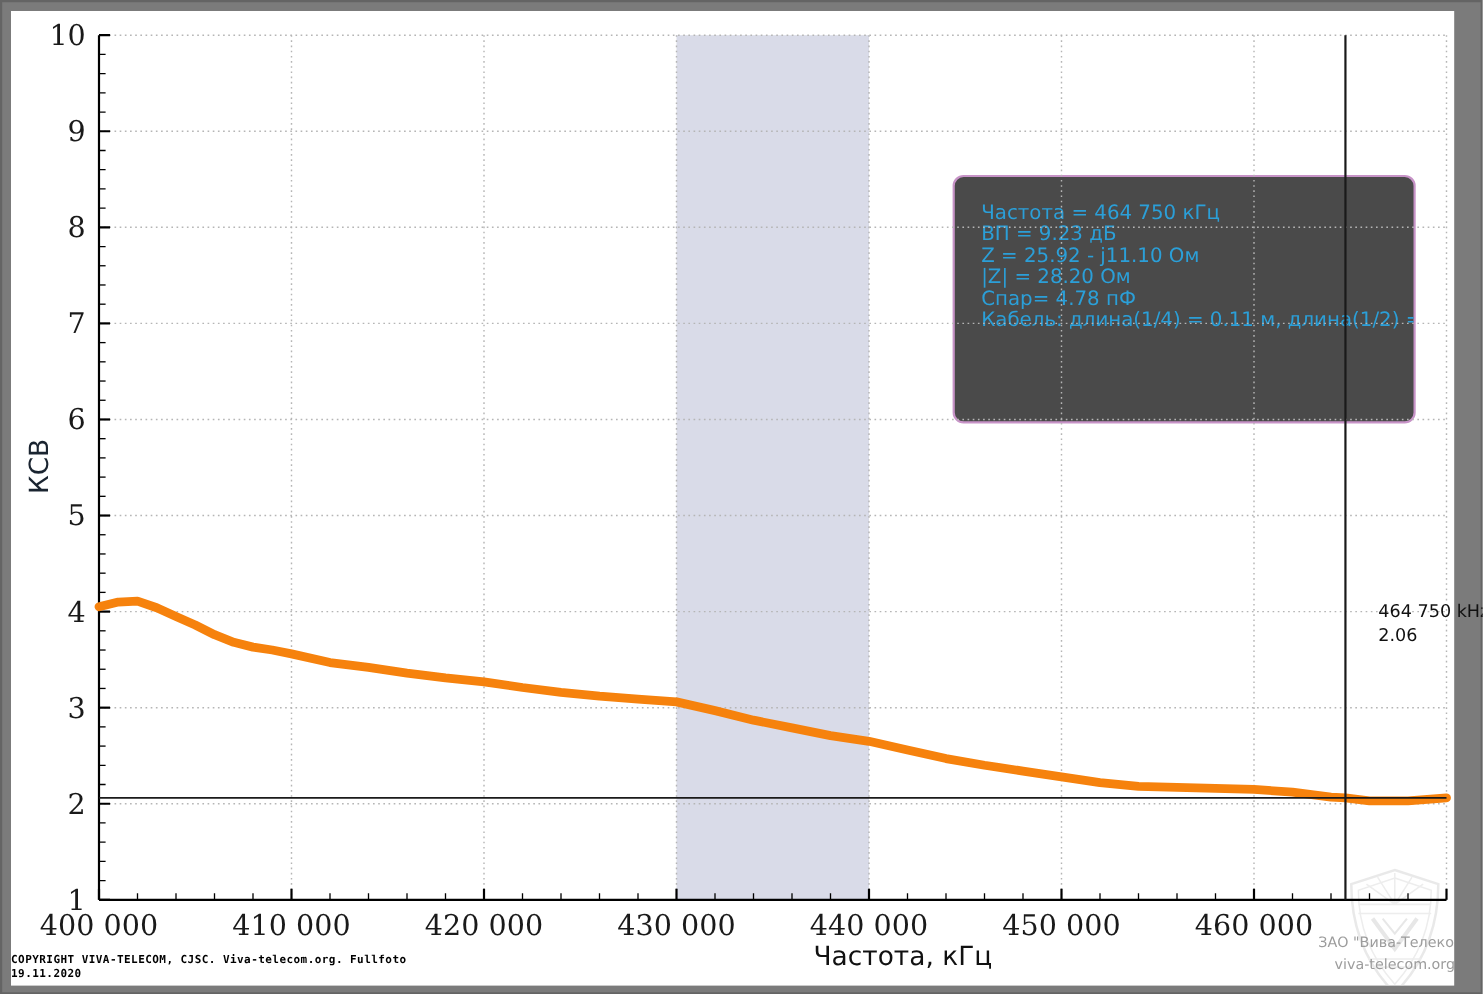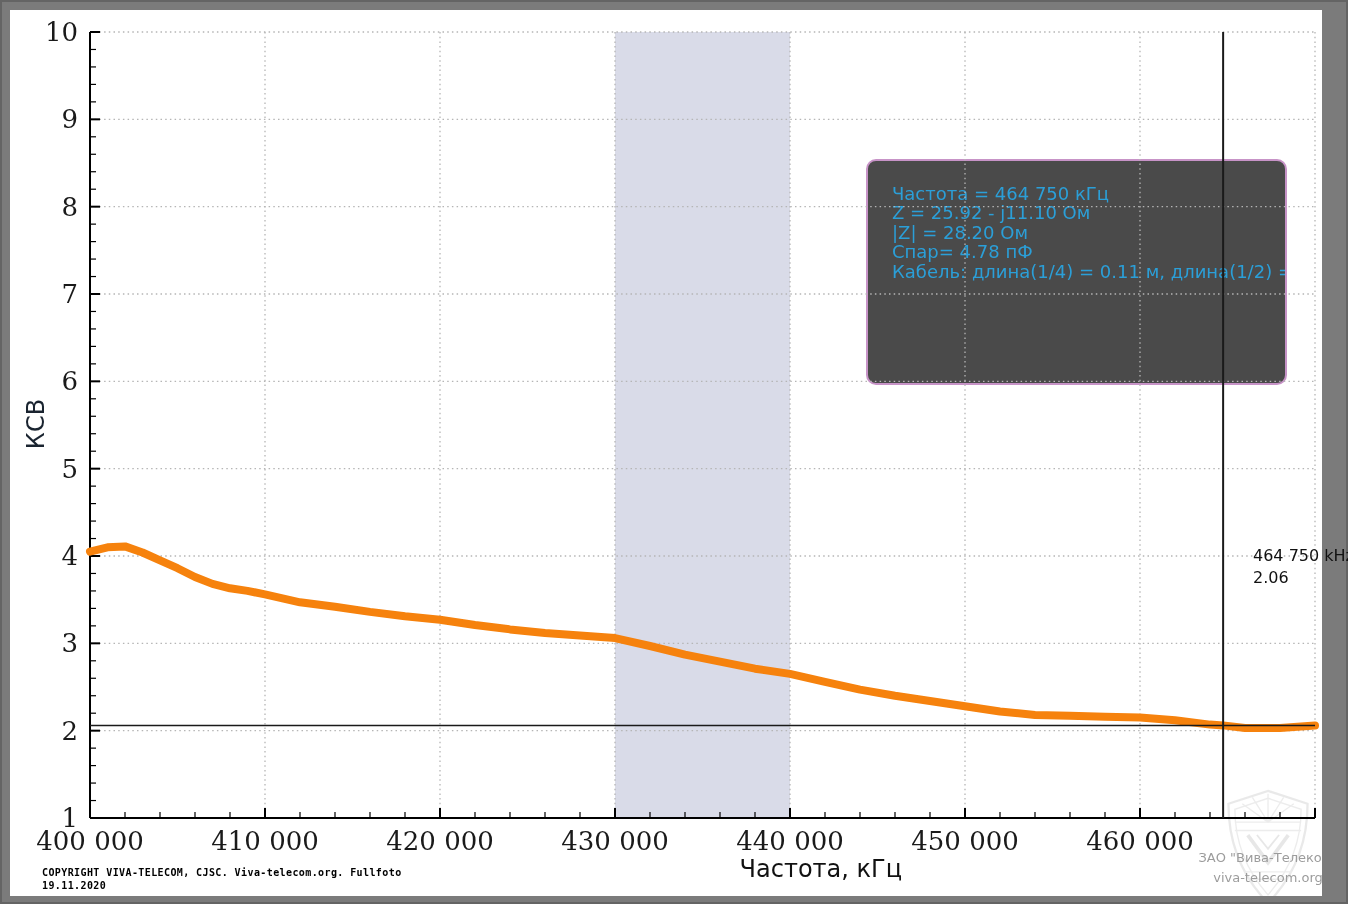--- a/index.html
+++ b/index.html
@@ -30,21 +30,21 @@
     position:absolute;left:492px;top:845px;width:400px;text-align:right;z-index:3;
     font-size:24px;color:#111;
   }
   .marker-label{
     position:absolute;left:1253px;top:545px;z-index:4;
     font-size:16px;line-height:22px;color:#111;white-space:nowrap;
   }
   .copyright{
     position:absolute;left:10px;top:866px;z-index:4;
     font-family:"DejaVu Sans Mono",monospace;font-size:10px;font-weight:bold;
-    line-height:13px;color:#000;letter-spacing:.4px;white-space:nowrap;padding-left:32px;
+    line-height:13px;color:#000;letter-spacing:.4px;white-space:nowrap;
   }
   .wm-logo{position:absolute;left:1212px;top:772px;z-index:0;opacity:.55}
   .wm-text{
     position:absolute;left:1152px;top:838px;width:212px;text-align:center;z-index:3;
     font-size:13px;line-height:20px;color:#9c9c9c;
   }
 </style>
 </head>
 <body>
 
@@ -56,20 +56,21 @@
       <path d="M50 12 L86 24 C86 60 74 90 50 117 C26 90 14 60 14 24 Z" fill="none" stroke="#dedede" stroke-width="1.5"></path>
       <path d="M14 38 H86 M14 47 H86" stroke="#dedede" stroke-width="1.5" fill="none"></path>
       <path d="M50 38 L22 18 M50 38 L33 11 M50 38 L50 7 M50 38 L67 11 M50 38 L78 18" stroke="#dedede" stroke-width="1.5" fill="none"></path>
       <path d="M28 52 L50 82 L72 52" fill="none" stroke="#d4d4d4" stroke-width="4"></path>
       <path d="M38 52 L50 67 L62 52" fill="none" stroke="#d4d4d4" stroke-width="2"></path>
       <path d="M24 92 H76 M30 100 H70" stroke="#dedede" stroke-width="1.5" fill="none"></path>
     </svg>
 
     <div class="tooltip" style="background: rgb(74, 74, 74); border-color: rgb(199, 147, 199); color: rgb(43, 159, 216);">
       <div>Частота = 464 750 кГц</div>
+      <div>ВП = 9.23 дБ</div>
       <div>Z = 25.92 - j11.10 Ом</div>
       <div>|Z| = 28.20 Ом</div>
       <div>Спар= 4.78 пФ</div>
       <div>Кабель: длина(1/4) = 0.11 м, длина(1/2) = 0.21 м</div>
     </div>
 
     <svg class="chart" id="chart-svg" width="1312" height="886" viewBox="0 0 1312 886">
       <g id="g-band">
           <rect x="605" y="22" width="175" height="786" fill="#d9dbe8"></rect>
         </g>

